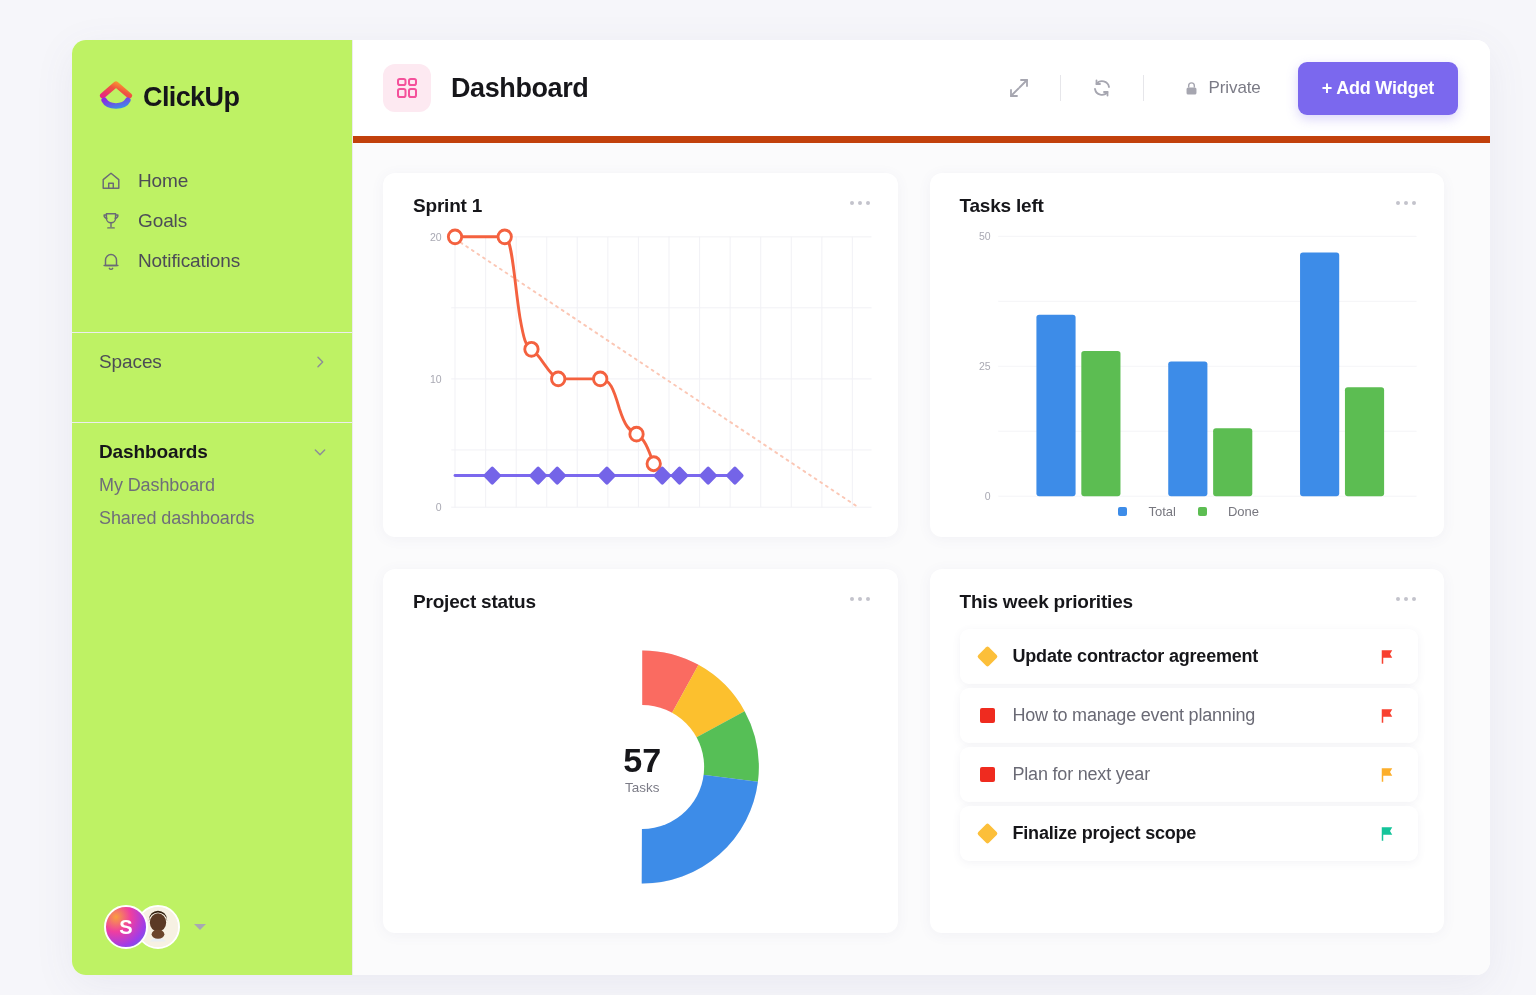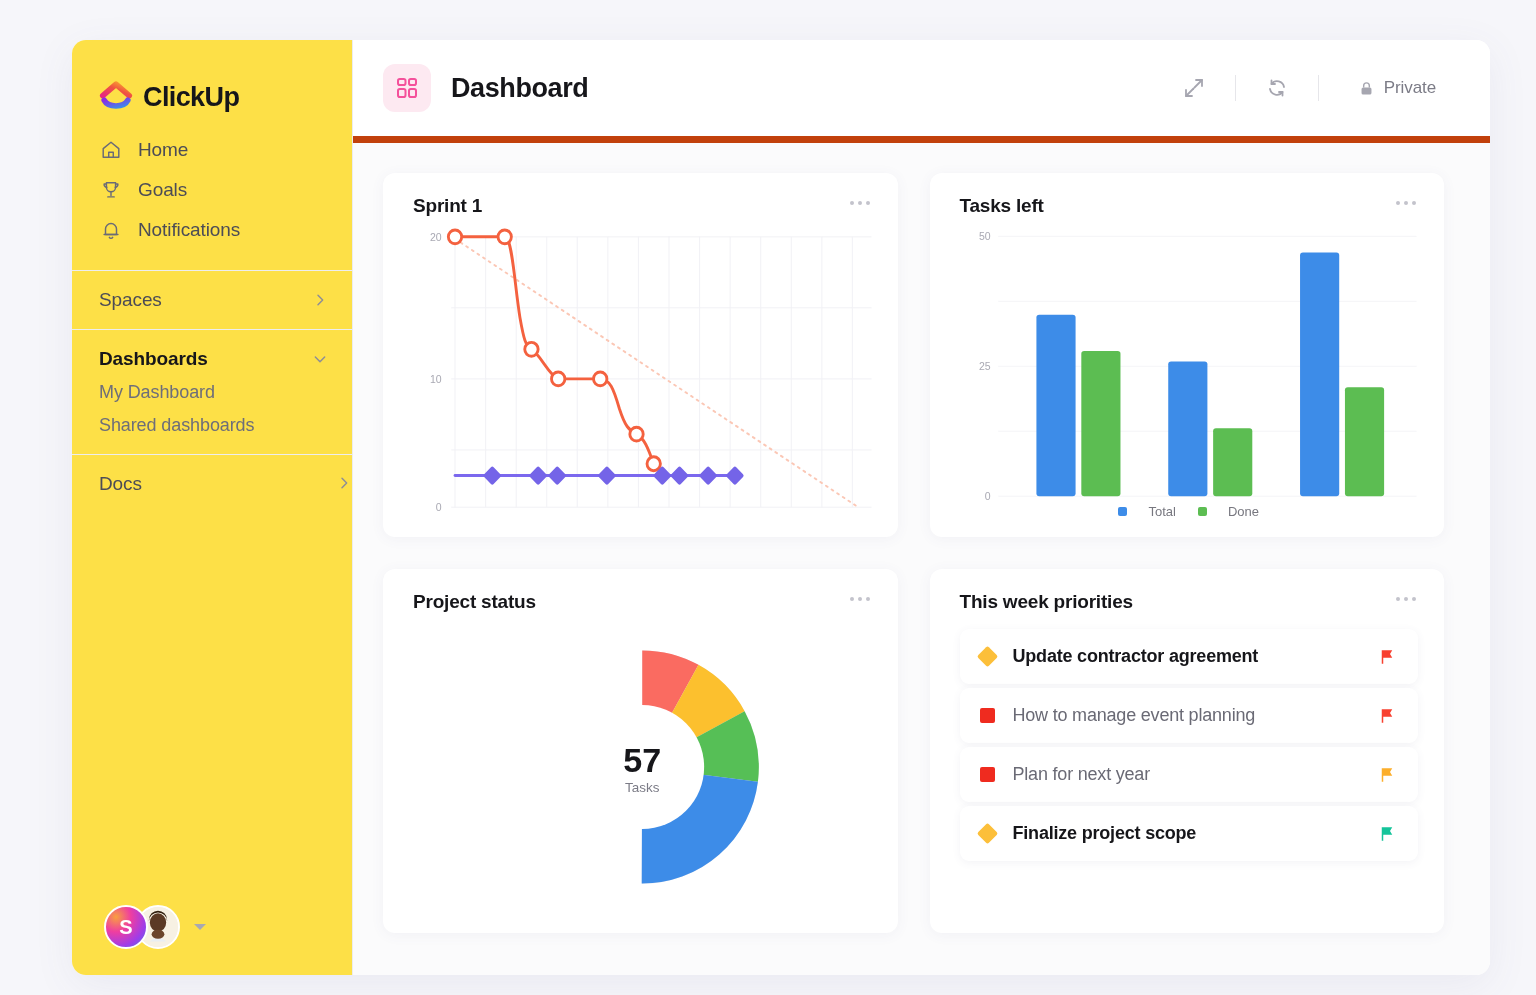--- a/index.html
+++ b/index.html
@@ -17,25 +17,26 @@
     border-radius: 14px;
     box-shadow: 0 10px 40px rgba(90,90,140,0.08);
     display: flex;
     overflow: hidden;
   }
 
   
   .sidebar {
     width: 281px;
     flex: 0 0 281px;
-    background: #fde047;
+    background: #bef264;
     border-right: 1px solid #ececed;
     display: flex;
     flex-direction: column;
     position: relative;
+    gap: 31px;
   }
   .brand {
     display: flex; align-items: center; gap: 10px;
     padding: 28px 0 0 27px;
     height: 86px;
   }
   .brand-logo { width: 34px; height: 34px; display:block; }
   .brand-name {
     font-size: 27px; font-weight: bold; color: #16161a;
     letter-spacing: -0.6px;
@@ -275,30 +276,20 @@
         <span class="chev">
           <svg viewBox="0 0 24 24" fill="none" stroke="currentColor" stroke-width="2.2" stroke-linecap="round" stroke-linejoin="round">
               <path d="M5 9 l7 7 l7 -7"></path>
             </svg>
         </span>
       </div>
       <div class="sb-sub">My Dashboard</div>
       <div class="sb-sub">Shared dashboards</div>
     </div>
 
-    <div class="sb-section docs-row">
-      <div class="sb-row">
-        <span class="sb-title">Docs</span>
-      </div>
-      <span class="chev">
-        <svg viewBox="0 0 24 24" fill="none" stroke="currentColor" stroke-width="2.2" stroke-linecap="round" stroke-linejoin="round">
-            <path d="M9 5 l7 7 l-7 7"></path>
-          </svg>
-      </span>
-    </div>
 
     <div class="user-bar">
       <div class="ws-avatar">S</div>
       <div class="user-avatar">
         <svg viewBox="0 0 44 44">
           <circle cx="22" cy="22" r="22" fill="#f7f1e3"></circle>
           <ellipse cx="22" cy="17" rx="9" ry="10" fill="#5b3a25"></ellipse>
           <path d="M12 16 a10 10 0 0 1 20 0 v-2 a10 10 0 0 0 -20 0 z" fill="#32200f"></path>
           <path d="M13 38 q9 -9 18 0 z" fill="#e9eef2"></path>
           <ellipse cx="22" cy="30" rx="7" ry="5" fill="#6b452b"></ellipse>
@@ -342,20 +333,21 @@
         <span class="divider"></span>
         <div class="private">
           <span style="width:17px;height:17px;color:#a6a6b0">
             <svg viewBox="0 0 24 24" fill="currentColor">
               <rect x="5" y="10.5" width="14" height="10" rx="2.2"></rect>
               <path d="M8 10.5 V8 a4 4 0 0 1 8 0 v2.5" fill="none" stroke="currentColor" stroke-width="2"></path>
             </svg>
           </span>
           <span class="private-label">Private</span>
         </div>
+        <button class="add-widget">+ Add Widget</button>
       </div>
     </header>
 
     <div class="grid">
 
       <div class="card">
         <div class="card-head">
           <span class="card-title">Sprint 1</span>
           <span class="dots">
               <i></i>

